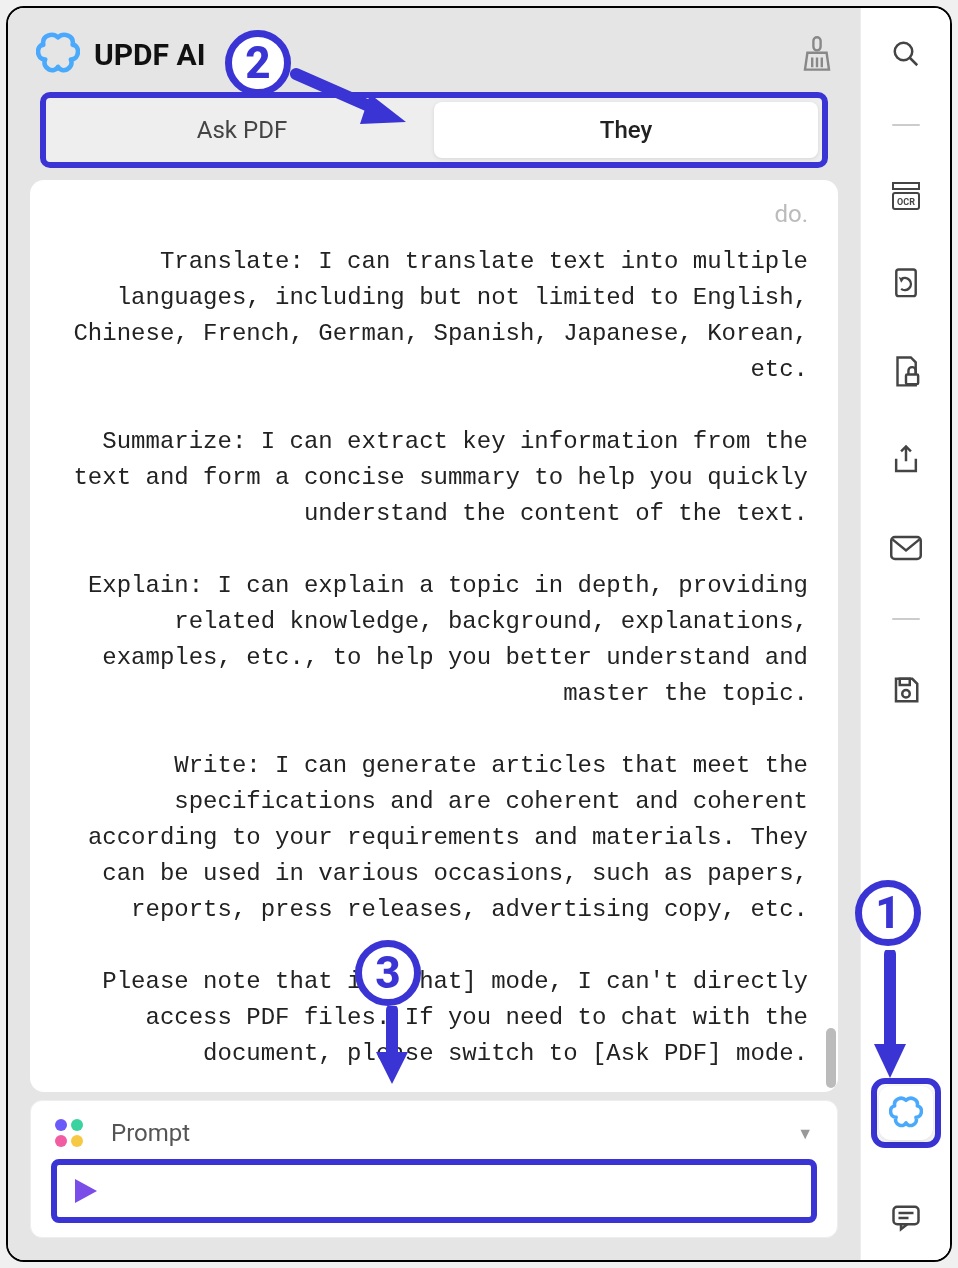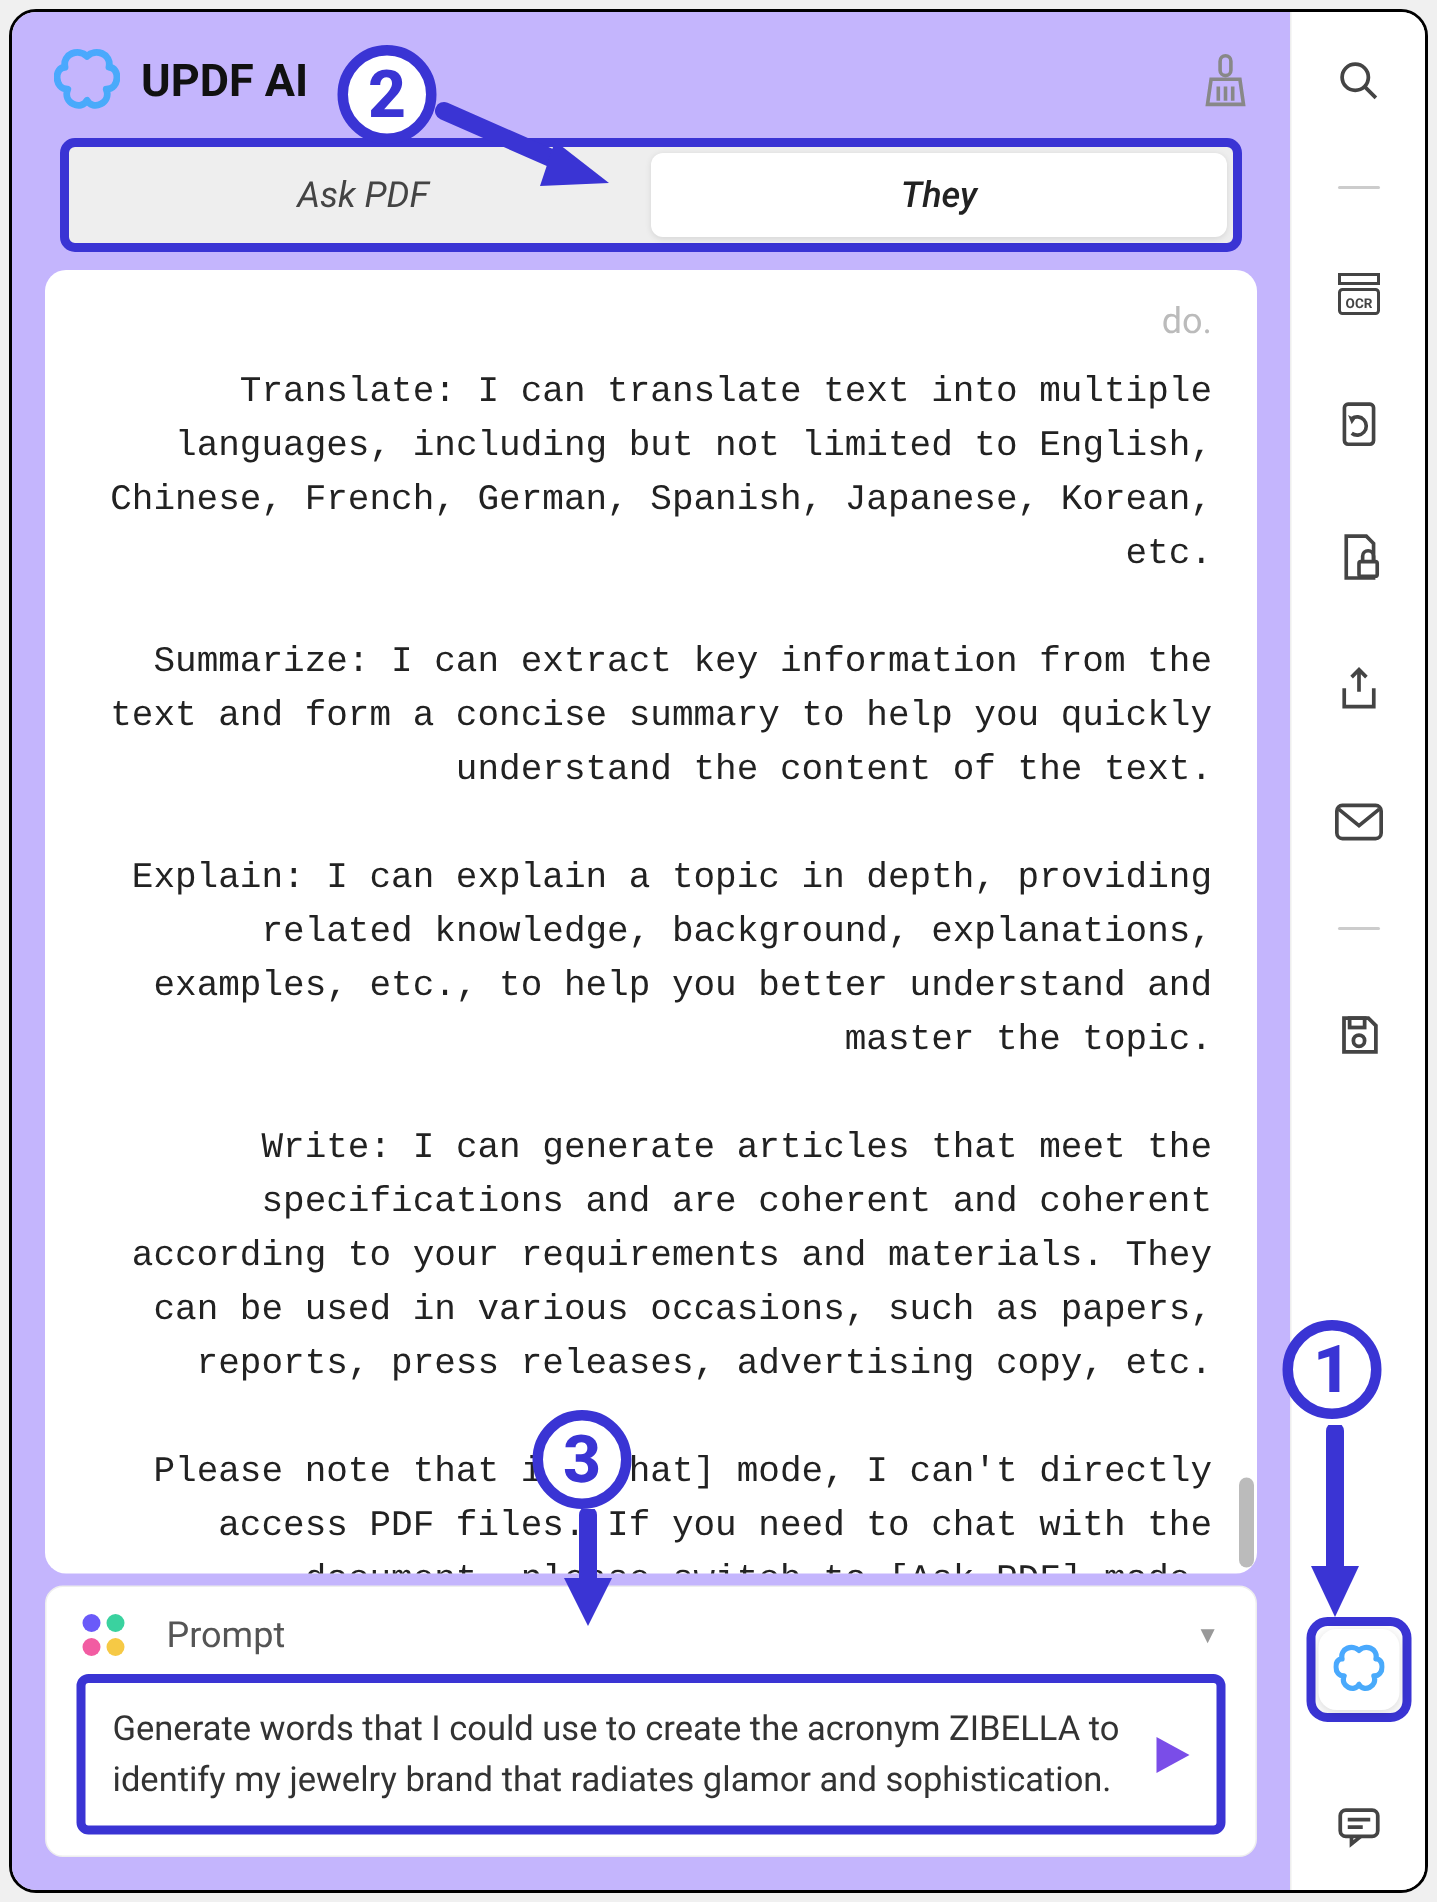--- a/index.html
+++ b/index.html
@@ -15,21 +15,21 @@
     position: absolute;
     top: 6px; left: 6px; right: 6px; bottom: 6px;
     background: #fff;
     border-radius: 18px;
     border: 2px solid #000;
     display: flex;
     overflow: hidden;
   }
   .main-panel {
     flex: 1;
-    background: #c4b5fd;
+    background: #e5e5e5;
     display: flex;
     flex-direction: column;
     position: relative;
   }
   .side-rail {
     width: 90px;
     background: #fff;
     border-left: 1px solid #eee;
     display: flex;
     flex-direction: column;
@@ -52,21 +52,21 @@
     background: #fff;
     border-radius: 10px;
     padding: 8px 20px;
     font-size: 20px;
     font-weight: 500;
     margin-right: 24px;
     cursor: pointer;
   }
   .cleaner-icon { width: 30px; height: 36px; color: #888; }
   
-  .tabs-row { padding: 0 32px; font-style: italic; }
+  .tabs-row { padding: 0 32px; }
   .tabs-highlight {
     border: 6px solid #3a34d4;
     border-radius: 10px;
     display: flex;
     background: #eee;
     padding: 4px;
   }
   .tab {
     flex: 1;
     text-align: center;
@@ -235,21 +235,20 @@
         <div class="prompt-dots">
           <span style="background:#6a5af9"></span>
           <span style="background:#3ad29f"></span>
           <span style="background:#f25ca2"></span>
           <span style="background:#f6c945"></span>
         </div>
         <div class="prompt-label">Prompt</div>
         <div class="prompt-caret">▼</div>
       </div>
       <div class="input-highlight">
-        <div class="input-text">Generate words that I could use to create the acronym ZIBELLA to identify my jewelry brand that radiates glamor and sophistication.</div>
         <div class="send-arrow"></div>
       </div>
     </div>
 
   </div>
 
   <div class="side-rail">
     <div class="rail-icon">
       <svg width="30" height="30" viewBox="0 0 24 24">
           <circle cx="10" cy="10" r="7" fill="none" stroke="#444" stroke-width="2"></circle>

